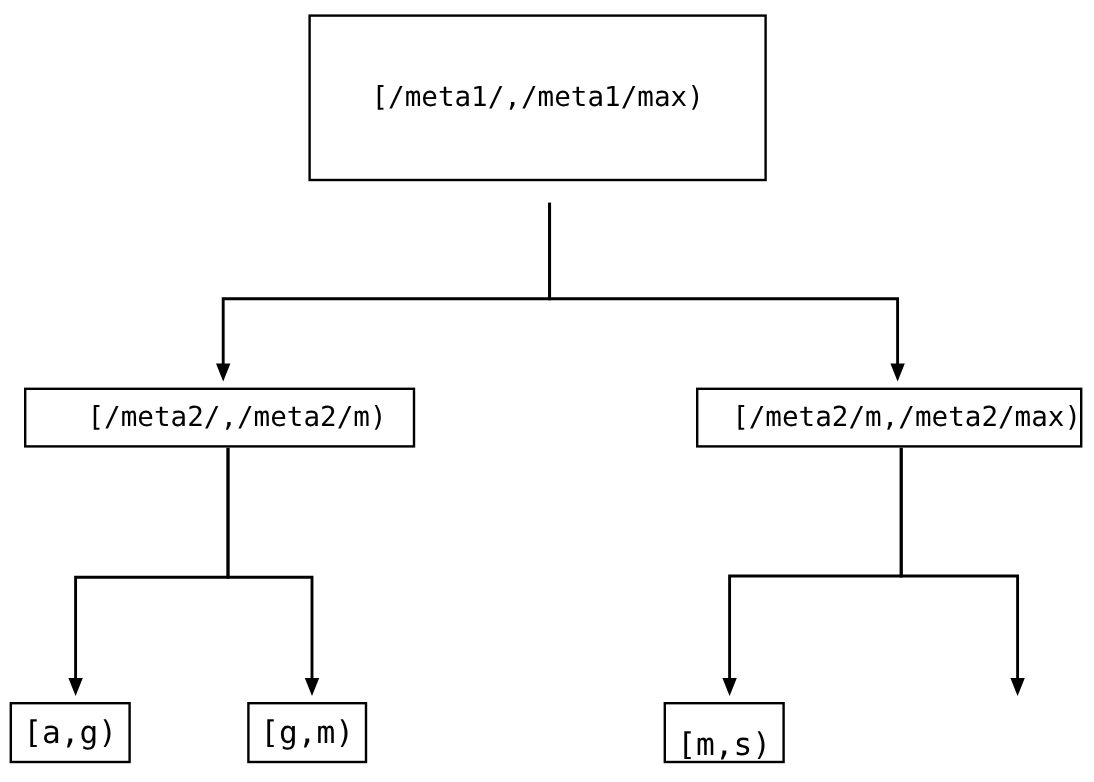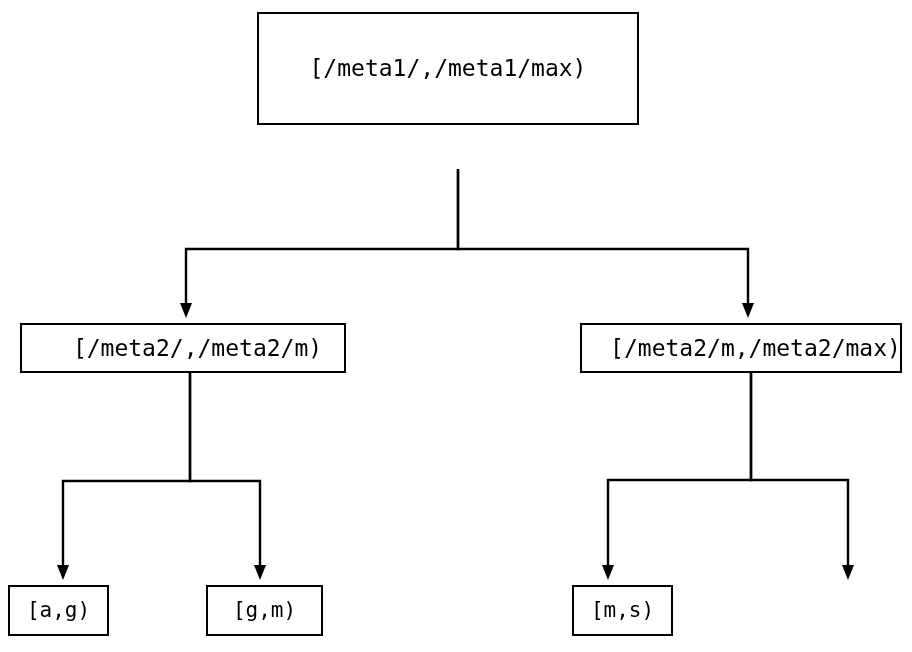--- a/index.html
+++ b/index.html
@@ -36,21 +36,21 @@
     white-space: pre;
     z-index: 2;
   }
   .node-label {
     display: block;
     line-height: 1;
     letter-spacing: 0px;
   }
   .level-root  { font-size: 23px; }
   .level-mid   { font-size: 23px; padding-left: 29px; }
-  .level-leaf  { font-size: 21px; }
+  .level-leaf  { font-size: 26px; }
 </style>
 </head>
 <body>
 
 <div id="diagram-root">
 
   <svg id="edge-layer" viewBox="0 0 912 652" width="912" height="652" xmlns="http://www.w3.org/2000/svg">
 
     <g>
       <path d="M 458 169 L 458 249 L 186 249 L 186 304" fill="none" stroke="#000000" stroke-width="2.4"></path>
@@ -76,38 +76,38 @@
       <path d="M 751 373 L 751 480 L 608 480 L 608 566" fill="none" stroke="#000000" stroke-width="2.4"></path>
       <polygon points="602,565 614,565 608,580" fill="#000000"></polygon>
     </g>
 
     <g>
       <path d="M 751 373 L 751 480 L 848 480 L 848 566" fill="none" stroke="#000000" stroke-width="2.4"></path>
       <polygon points="842,565 854,565 848,580" fill="#000000"></polygon>
     </g>
   </svg>
 
-  <div class="node-box level-root" style="left:257px; top:12px; width:382px; height:113px;">
+  <div class="node-box level-root" style="left:257px; top:12px; width:382px; height:139px;">
     <span class="node-label">[/meta1/,/meta1/max)</span>
   </div>
 
   <div class="node-box level-mid" style="left:20px; top:323px; width:326px; height:50px;">
     <span class="node-label">[/meta2/,/meta2/m)</span>
   </div>
 
   <div class="node-box level-mid" style="left:580px; top:323px; width:322px; height:50px;justify-content:center;">
     <span class="node-label">[/meta2/m,/meta2/max)</span>
   </div>
 
   <div class="node-box level-leaf" style="left:8px; top:585px; width:101px; height:51px;">
     <span class="node-label">[a,g)</span>
   </div>
 
-  <div class="node-box level-leaf" style="left:206px; top:585px; width:117px; height:51px;">
+  <div class="node-box level-leaf" style="left:206px; top:585px; width:100px; height:51px;">
     <span class="node-label">[g,m)</span>
   </div>
 
-  <div class="node-box level-leaf" style="left:572px; top:585px; width:101px; height:51px;">
+  <div class="node-box level-leaf" style="left:553px; top:585px; width:101px; height:51px;align-items:flex-end;">
     <span class="node-label">[m,s)</span>
   </div>
 
 
 </div>
 
 </body></html>

